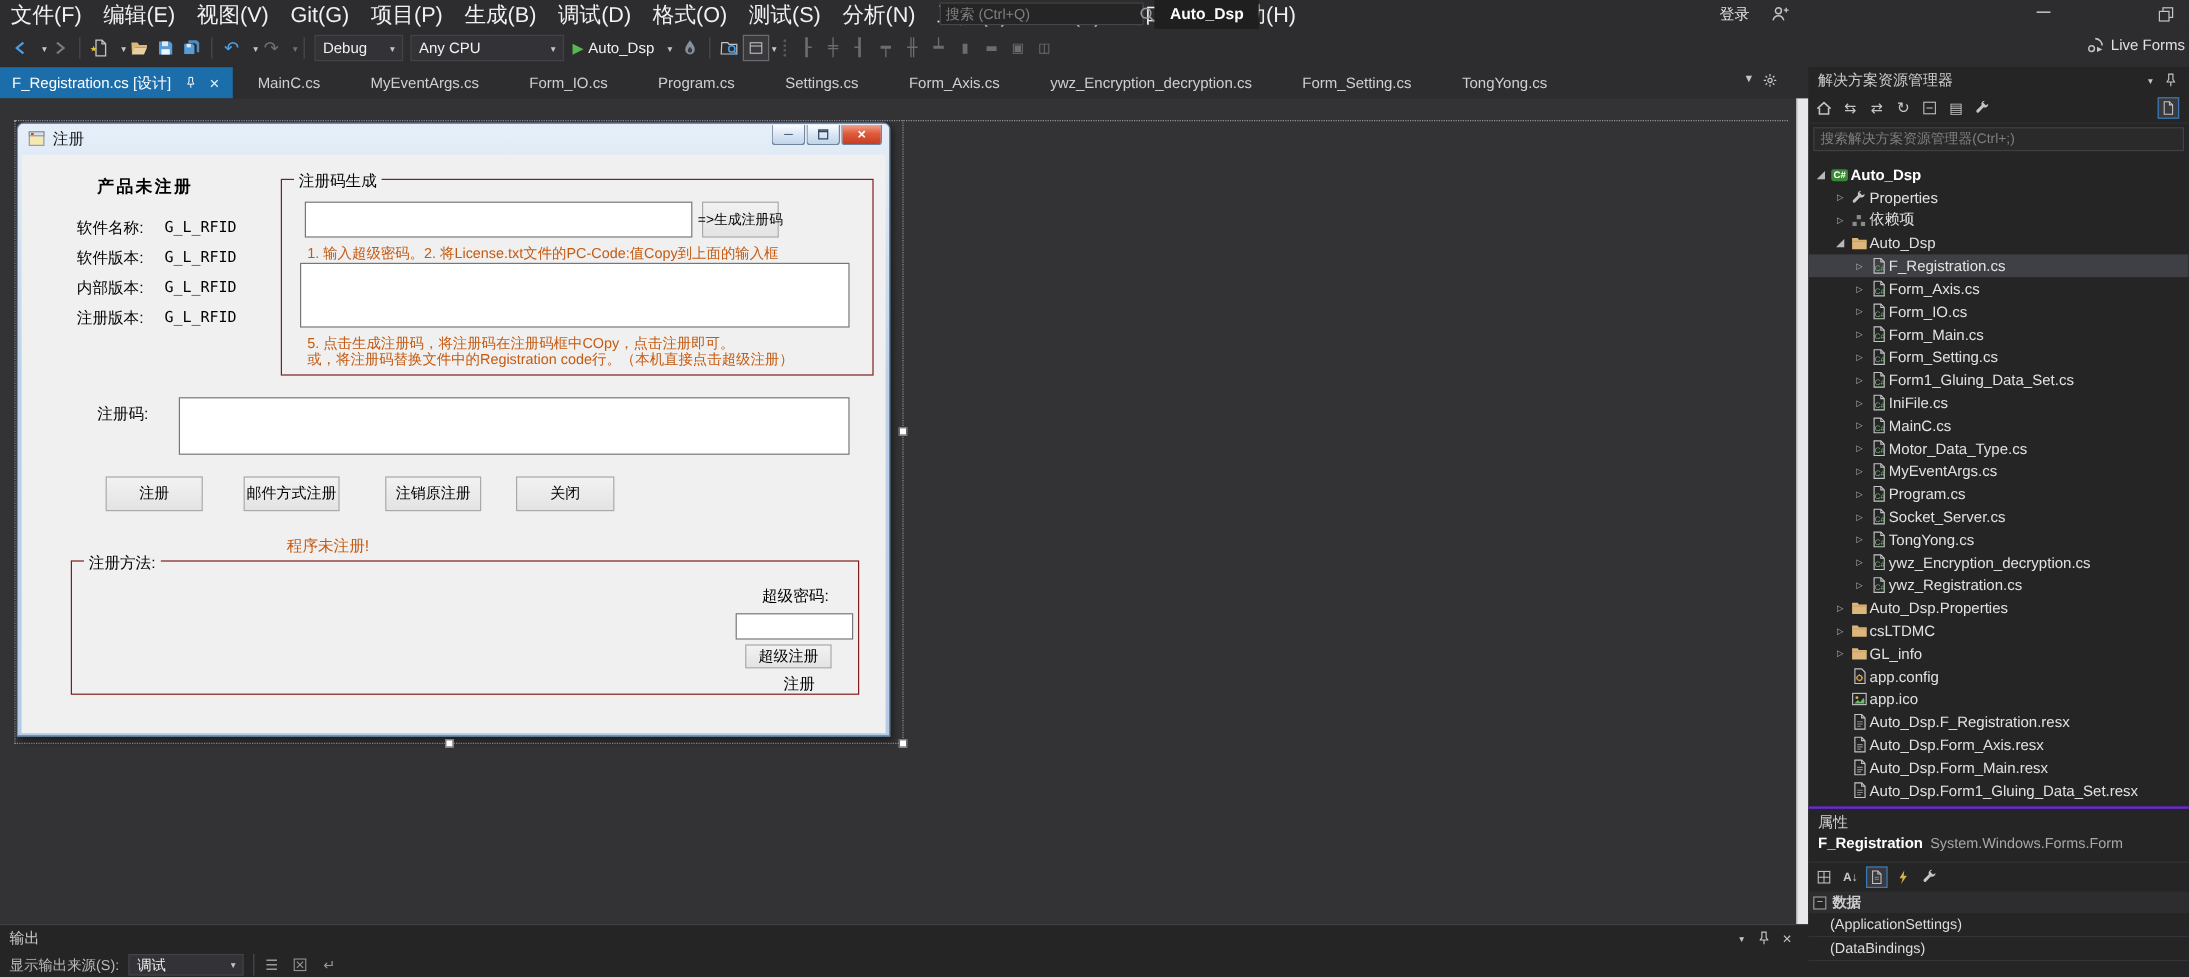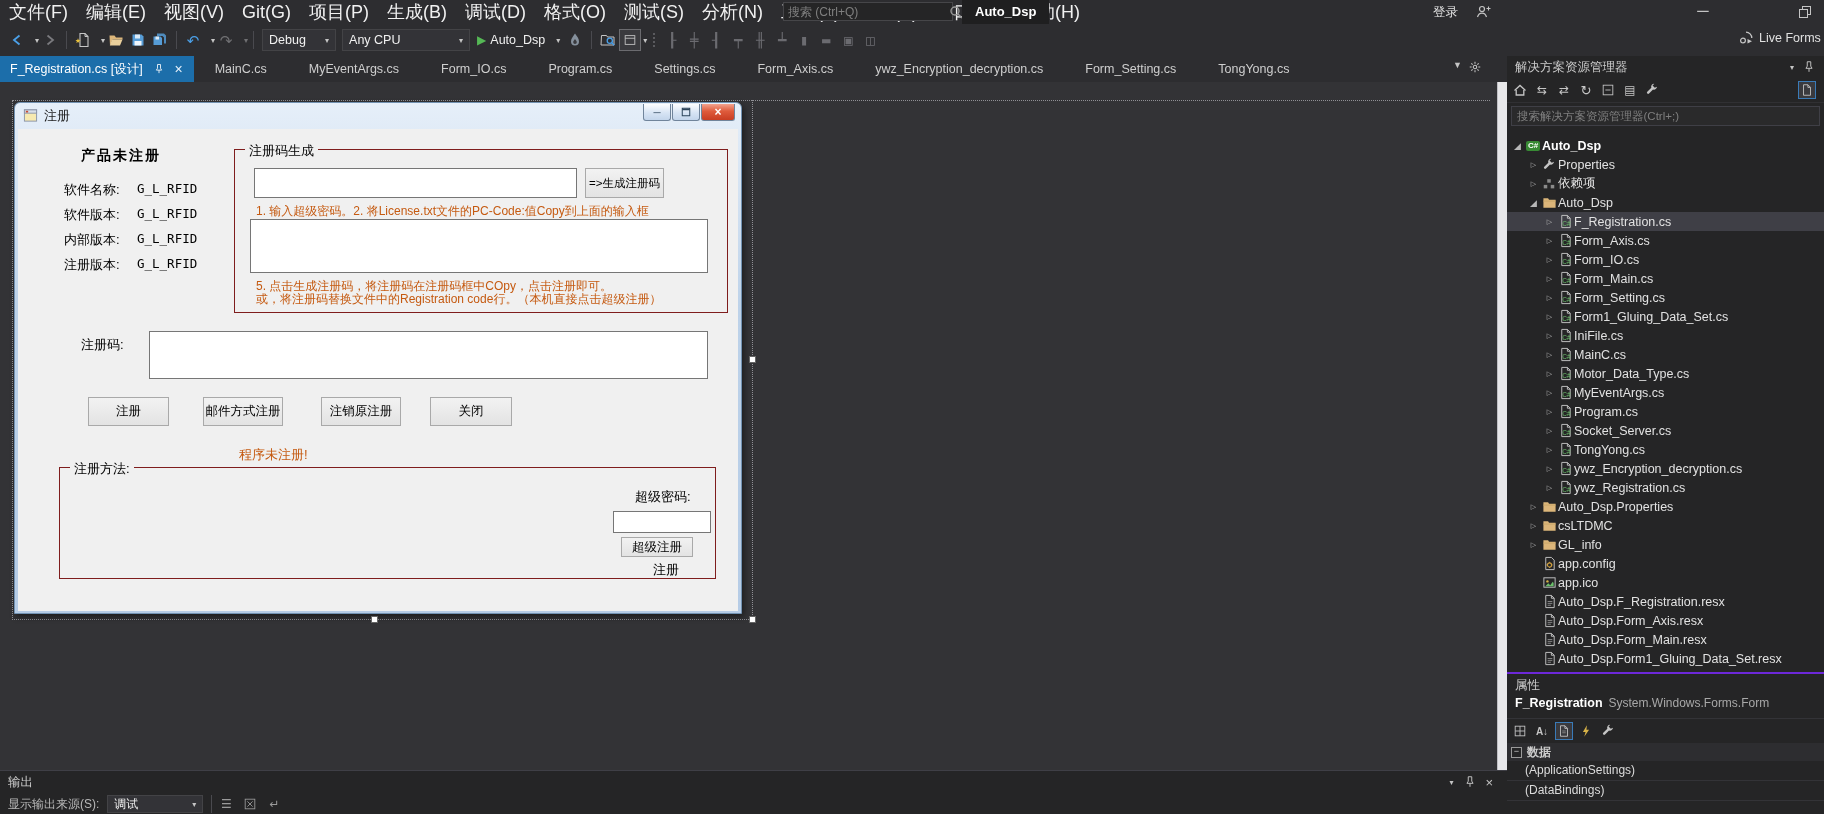--- a/index.html
+++ b/index.html
@@ -333,21 +333,21 @@
           <div class="flabel" style="left:119px;top:77px;font-family:'DejaVu Sans Mono',monospace;font-size:12.5px">G_L_RFID</div>
           <div class="flabel" style="left:46px;top:102px">内部版本:</div>
           <div class="flabel" style="left:119px;top:102px;font-family:'DejaVu Sans Mono',monospace;font-size:12.5px">G_L_RFID</div>
           <div class="flabel" style="left:46px;top:127px">注册版本:</div>
           <div class="flabel" style="left:119px;top:127px;font-family:'DejaVu Sans Mono',monospace;font-size:12.5px">G_L_RFID</div>
         </div>
 
       <div class="grp" style="left:216px;top:20px;width:494px;height:164px">
         <span class="gtitle">注册码生成</span>
         <div class="tb" style="left:19px;top:18px;width:323px;height:30px"></div>
-        <div class="wfbtn" style="left:350px;top:18px;width:79px;height:30px;font-size:11.5px">=&gt;生成注册码</div>
+        <div class="wfbtn" style="left:350px;top:18px;width:64px;height:30px;font-size:11.5px">=&gt;生成注册码</div>
         <div class="redtxt" style="left:21px;top:53px">1. 输入超级密码。2. 将License.txt文件的PC-Code:值Copy到上面的输入框</div>
         <div class="tb" style="left:15px;top:69px;width:458px;height:54px"></div>
         <div class="redtxt" style="left:21px;top:128px">5. 点击生成注册码，将注册码在注册码框中COpy，点击注册即可。</div>
         <div class="redtxt" style="left:21px;top:141px">或，将注册码替换文件中的Registration code行。（本机直接点击超级注册）</div>
       </div>
 
       <div class="flabel" style="left:63px;top:207px">注册码:</div>
       <div class="tb" style="left:131px;top:202px;width:559px;height:48px"></div>
 
       <div id="form-buttons">

